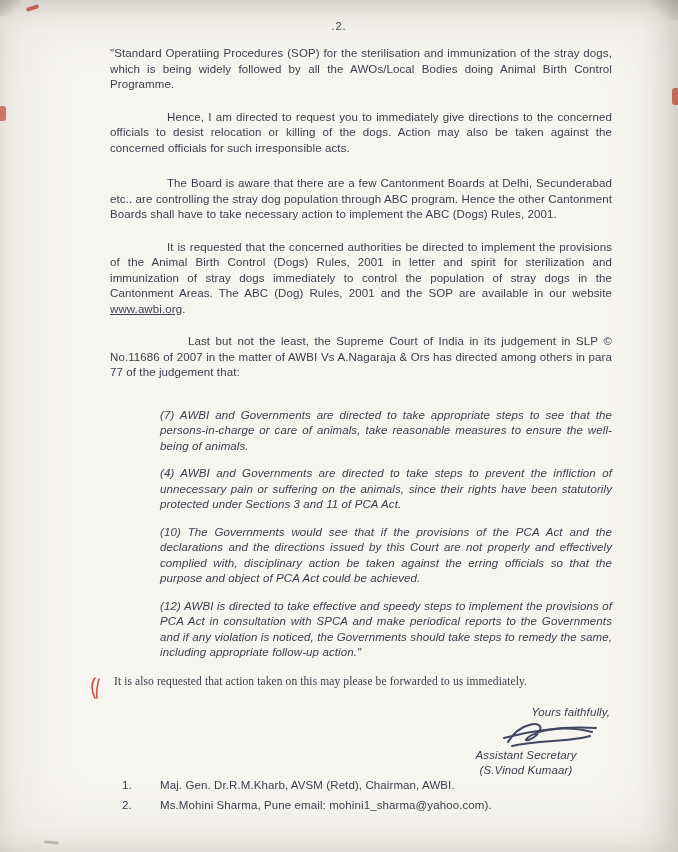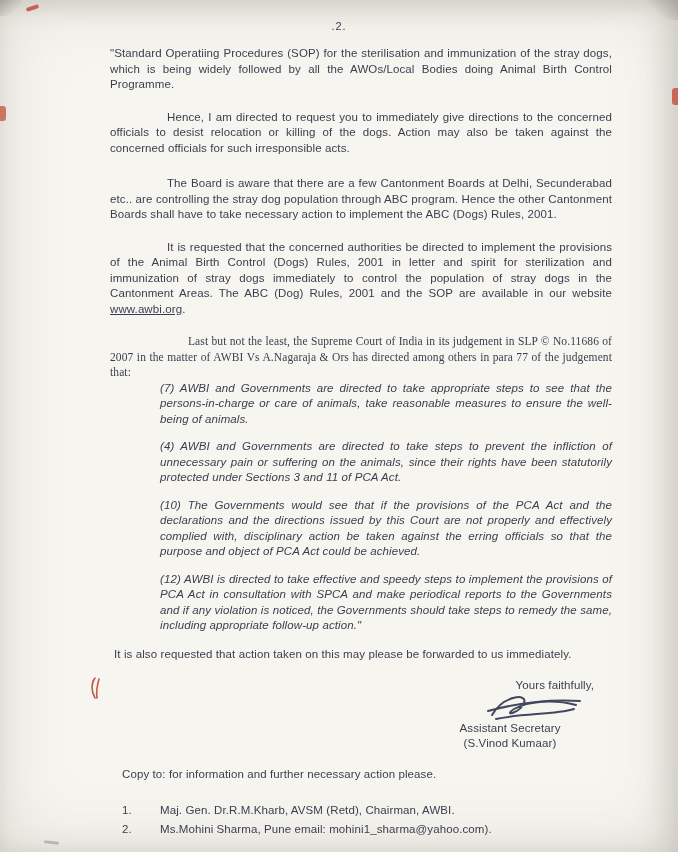--- a/index.html
+++ b/index.html
@@ -35,27 +35,28 @@
   .para.gap-lg { margin-bottom:20px; }
   .indent { text-indent:57px; }
   .indent-lg { text-indent:78px; }
   .quote {
     font-style:italic;
     margin:0 0 12px 50px;
     text-align:justify;
   }
   .quote.last { margin-bottom:13px; }
   .link { text-decoration:underline; }
-  .request-line { text-align:left; margin:2px 0 16px 4px; }
+  .request-line { text-align:left; margin:2px 0 16px 4px;font-family:Liberation Serif, serif; }
   .closing {
     width:168px;
     margin-left:auto;
-    margin-right:18px;
+    margin-right:2px;
     text-align:center;
     line-height:15px;
+    font-style:italic;
   }
   .closing .valediction { text-align:right; margin-bottom:0; }
   .closing svg { display:block; margin:-2px 8px -4px auto; }
   .copy-heading { text-align:left; margin:16px 0 20px 12px; }
   .copy-list { margin-left:12px; }
   .copy-item { display:flex; text-align:left; margin-bottom:4px; }
   .copy-item .num { width:38px; flex:none; }
 
   
   .artifact { position:absolute; pointer-events:none; }
@@ -89,21 +90,21 @@
   <div class="content">
 
     <p class="para">"Standard Operatiing Procedures (SOP) for the sterilisation and immunization of the stray dogs, which is being widely followed by all the AWOs/Local Bodies doing Animal Birth Control Programme.</p>
 
     <p class="para gap-lg indent">Hence, I am directed to request you to immediately give directions to the concerned officials to desist relocation or killing of the dogs. Action may also be taken against the concerned officials for such irresponsible acts.</p>
 
     <p class="para indent">The Board is aware that there are a few Cantonment Boards at Delhi, Secunderabad etc.. are controlling the stray dog population through ABC program. Hence the other Cantonment Boards shall have to take necessary action to implement the ABC (Dogs) Rules, 2001.</p>
 
     <p class="para indent"><span>It is requested that the concerned authorities be directed to implement the provisions of the Animal Birth Control (Dogs) Rules, 2001 in letter and spirit for sterilization and immunization of stray dogs immediately to control the population of stray dogs in the Cantonment Areas. The ABC (Dog) Rules, 2001 and the SOP are available in our website </span><span class="link">www.awbi.org</span><span>.</span></p>
 
-    <p class="para indent-lg" style="margin-bottom:0;font-family:Liberation Serif, serif;">Last but not the least, the Supreme Court of India in its judgement in SLP © No.11686 of 2007 in the matter of AWBI Vs A.Nagaraja &amp; Ors has directed among others in para 77 of the judgement that:</p>
+    <p class="para indent-lg" style="margin-bottom:27px;">Last but not the least, the Supreme Court of India in its judgement in SLP © No.11686 of 2007 in the matter of AWBI Vs A.Nagaraja &amp; Ors has directed among others in para 77 of the judgement that:</p>
 
     <p class="quote">(7) AWBI and Governments are directed to take appropriate steps to see that the persons-in-charge or care of animals, take reasonable measures to ensure the well-being of animals.</p>
 
     <p class="quote">(4) AWBI and Governments are directed to take steps to prevent the infliction of unnecessary pain or suffering on the animals, since their rights have been statutorily protected under Sections 3 and 11 of PCA Act.</p>
 
     <p class="quote">(10) The Governments would see that if the provisions of the PCA Act and the declarations and the directions issued by this Court are not properly and effectively complied with, disciplinary action be taken against the erring officials so that the purpose and object of PCA Act could be achieved.</p>
 
     <p class="quote last">(12) AWBI is directed to take effective and speedy steps to implement the provisions of PCA Act in consultation with SPCA and make periodical reports to the Governments and if any violation is noticed, the Governments should take steps to remedy the same, including appropriate follow-up action."</p>
 
     <p class="request-line">It is also requested that action taken on this may please be forwarded to us immediately.</p>
@@ -114,21 +115,20 @@
         <g stroke="#2e3550" stroke-width="2" fill="none" stroke-linecap="round" opacity="0.9">
           <path d="M10 24 C 22 4 46 2 42 12 C 38 22 20 26 32 18 C 46 10 72 8 94 14"></path>
           <path d="M6 20 C 36 12 70 8 98 10"></path>
           <path d="M14 28 C 42 22 72 24 92 18"></path>
         </g>
       </svg>
       <div>Assistant Secretary</div>
       <div>(S.Vinod Kumaar)</div>
     </div>
 
-    <p class="copy-heading">Copy to: for information and further necessary action please.</p>
 
     <div class="copy-list">
       <div class="copy-item">
         <span class="num">1.</span>
         <span>Maj. Gen. Dr.R.M.Kharb, AVSM (Retd), Chairman, AWBI.</span>
       </div>
       <div class="copy-item">
         <span class="num">2.</span>
         <span>Ms.Mohini Sharma, Pune email: mohini1_sharma@yahoo.com).</span>
       </div>

